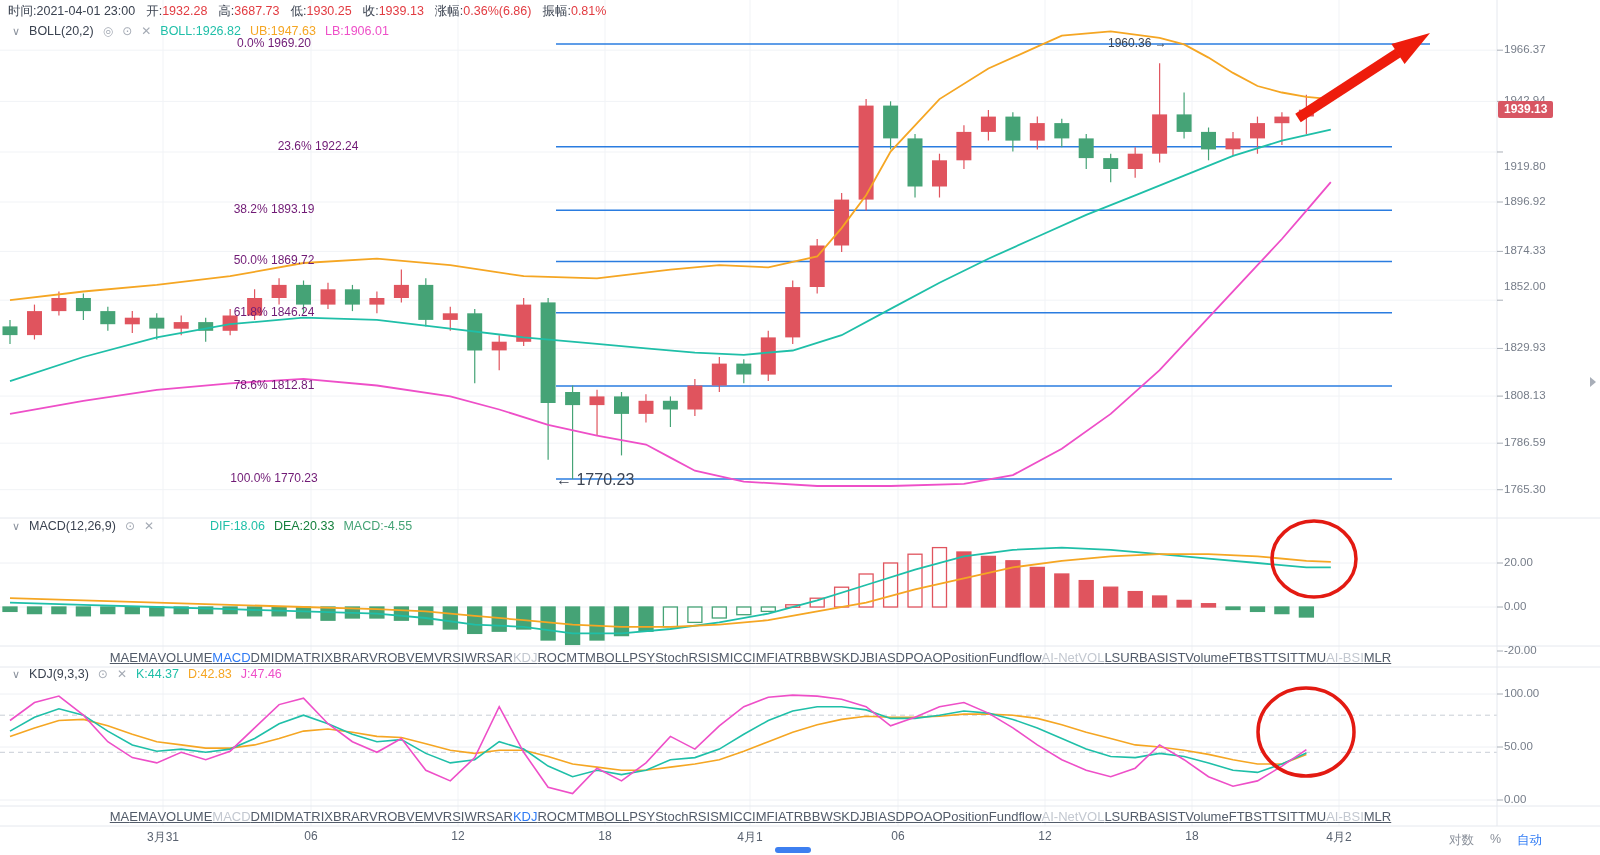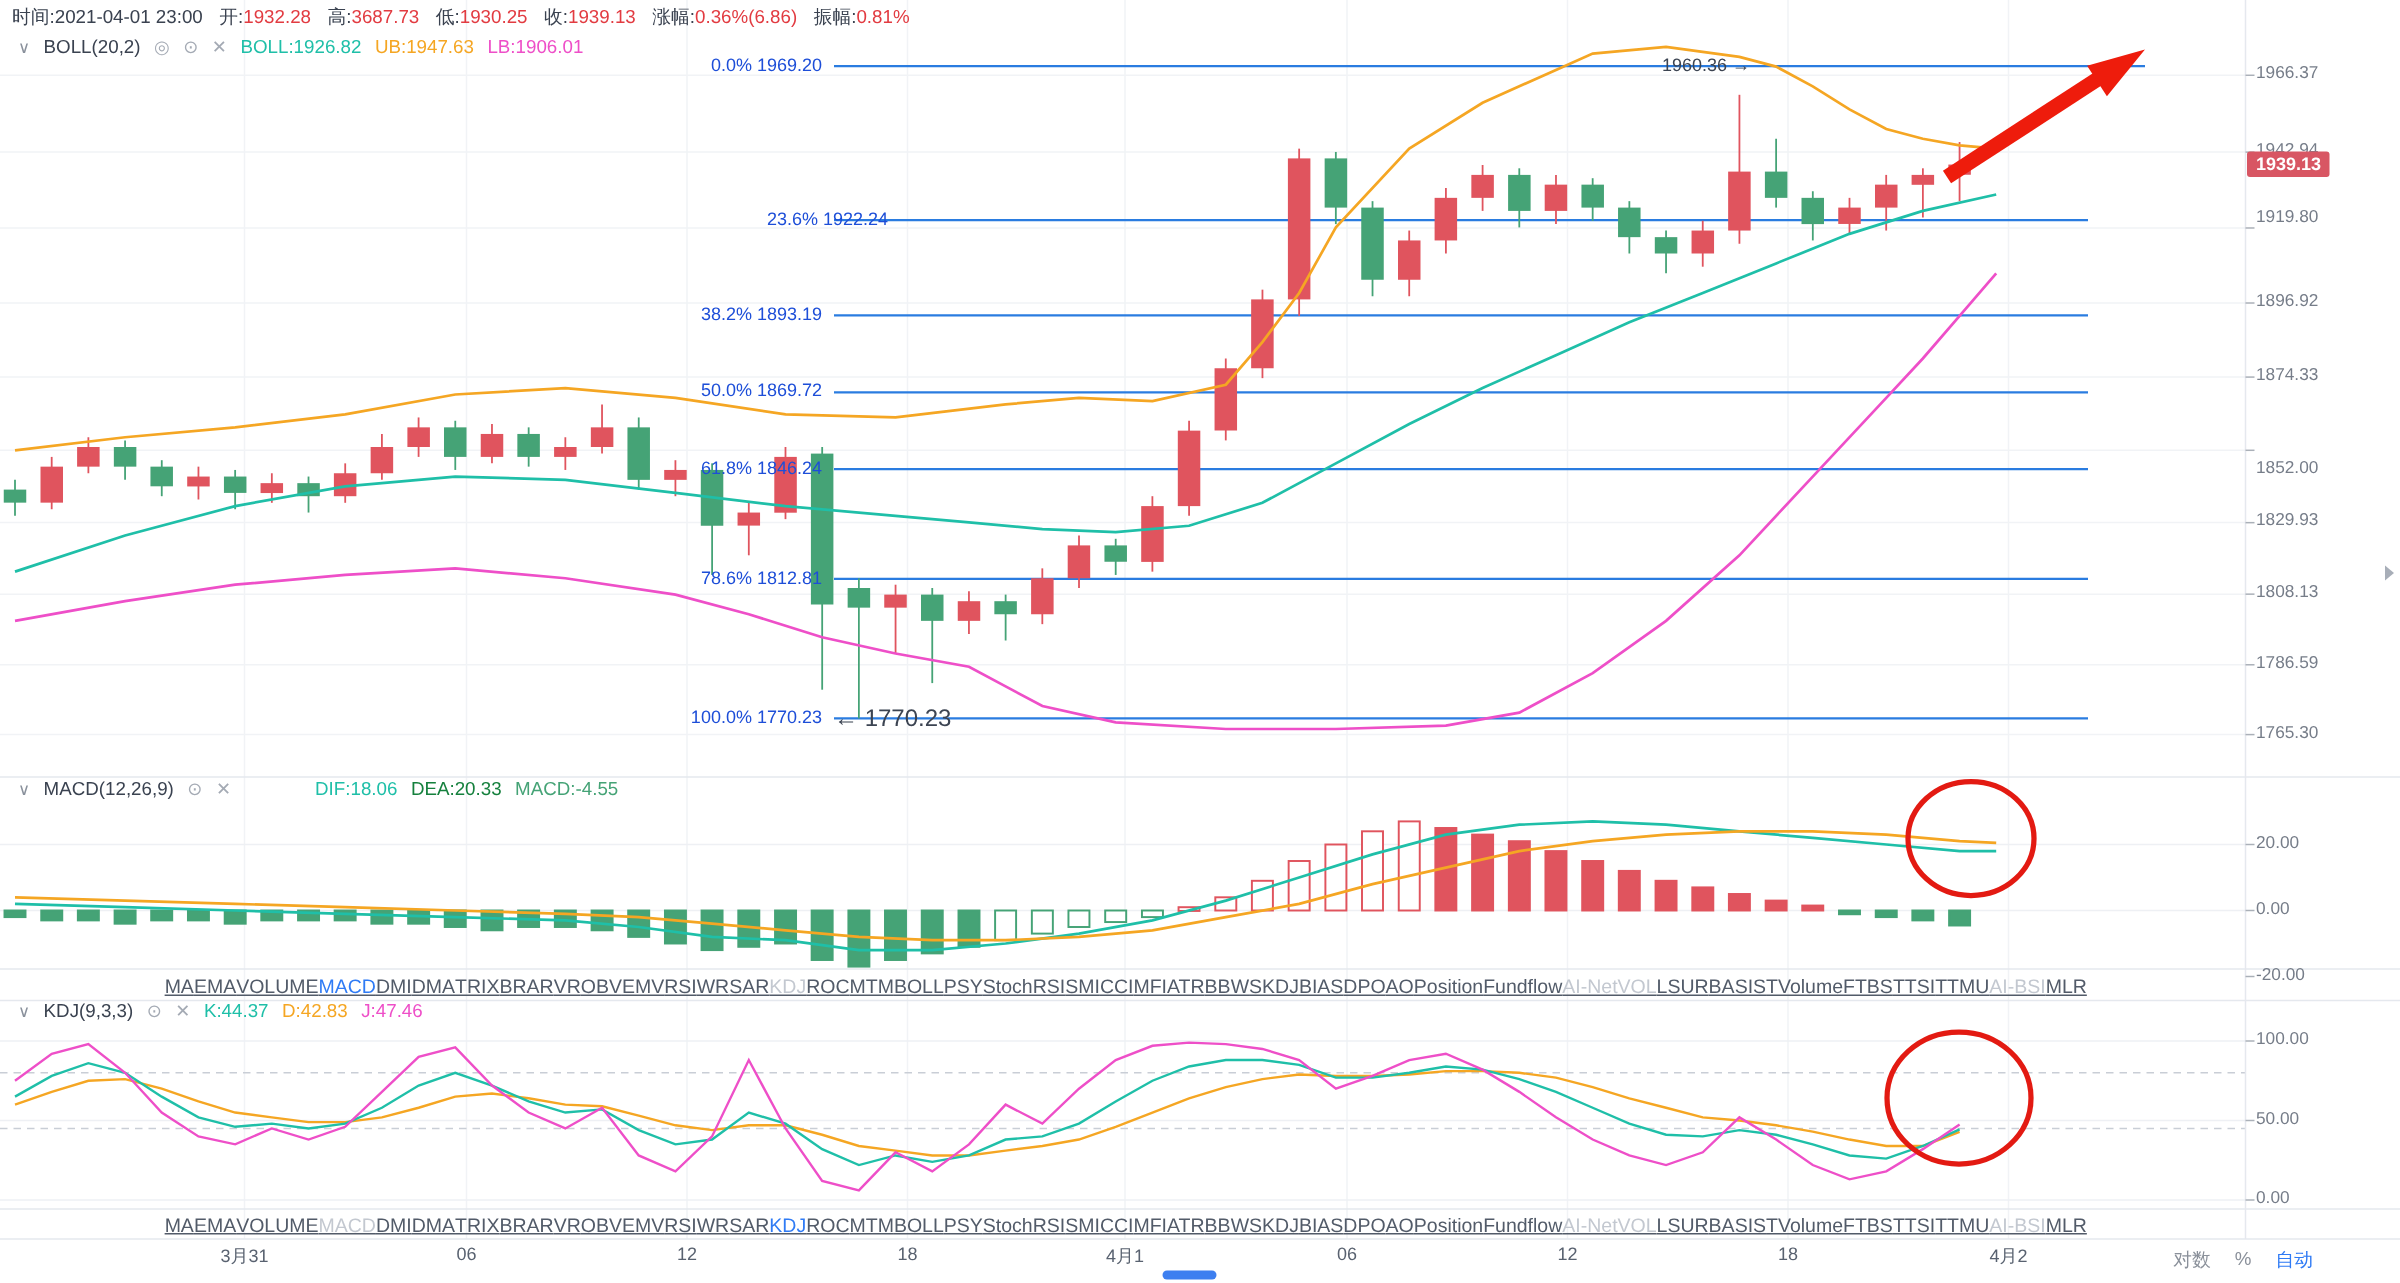--- a/index.html
+++ b/index.html
@@ -9,21 +9,21 @@
   #annot-svg{pointer-events:none;}
   .abs{position:absolute;}
   #header-line1{left:8px;top:3px;display:flex;gap:11px;font-size:12.5px;color:#3a4250;white-space:nowrap;}
   #header-line1 .val-red{color:#e23b41;}
   .legend{display:flex;align-items:center;gap:9px;font-size:12.5px;color:#3a4250;white-space:nowrap;}
   .legend .chev{color:#8a919c;font-size:11px;cursor:pointer;}
   .legend .icon{color:#a4aab4;font-size:12px;cursor:pointer;}
   #boll-legend{left:12px;top:24px;}
   #macd-legend{left:12px;top:519px;}
   #kdj-legend{left:12px;top:667px;}
-  .fib-label{position:absolute;left:0;width:548px;text-align:right;font-size:12px;color:#1d4ed8;}
+  .fib-label{position:absolute;left:0;width:548px;text-align:center;font-size:12px;color:#701a75;}
   .axis-label{position:absolute;left:1504px;font-size:11.5px;color:#767d89;white-space:nowrap;}
   .tabrow{position:absolute;left:0;width:1497px;height:20px;display:flex;justify-content:center;
           align-items:center;padding:0 8px 0 12px;box-sizing:border-box;font-size:13px;color:#525b69;text-decoration:underline;}
   .tab{cursor:pointer;white-space:nowrap;}
   .tab.active{color:#2f7bf5;}
   .tab.dim{color:#c3c8d0;}
   #tab-row-1{top:647px;}
   #tab-row-2{top:806px;}
   .time-label{position:absolute;top:829px;transform:translateX(-50%);font-size:12px;color:#596270;white-space:nowrap;}
   #bottom-controls{position:absolute;top:832px;right:58px;display:flex;gap:16px;font-size:12.5px;color:#8a909a;}
@@ -327,24 +327,24 @@
       <div class="fib-label" style="top: 139px; padding-left: 44px;">23.6% 1922.24</div>
       <div class="fib-label" style="top: 202px;">38.2% 1893.19</div>
       <div class="fib-label" style="top: 253px;">50.0% 1869.72</div>
       <div class="fib-label" style="top: 305px;">61.8% 1846.24</div>
       <div class="fib-label" style="top: 378px;">78.6% 1812.81</div>
       <div class="fib-label" style="top: 471px;">100.0% 1770.23</div>
     </div>
   <div id="price-axis">
       <div class="axis-label" style="top: 43px;">1966.37</div>
       <div class="axis-label" style="top: 94px;">1942.94</div>
-      <div class="axis-label" style="top: 139px;">1919.80</div>
+      <div class="axis-label" style="top: 160px;">1919.80</div>
       <div class="axis-label" style="top: 195px;">1896.92</div>
       <div class="axis-label" style="top: 244px;">1874.33</div>
-      <div class="axis-label" style="top: 306px;">1852.00</div>
+      <div class="axis-label" style="top: 280px;">1852.00</div>
       <div class="axis-label" style="top: 341px; text-align: center;">1829.93</div>
       <div class="axis-label" style="top: 389px;">1808.13</div>
       <div class="axis-label" style="top: 436px;">1786.59</div>
       <div class="axis-label" style="top: 483px;">1765.30</div>
     </div>
   <div id="macd-axis">
       <div class="axis-label" style="top: 556px;">20.00</div>
       <div class="axis-label" style="top: 600px;">0.00</div>
       <div class="axis-label" style="top: 644px;">-20.00</div>
     </div>

